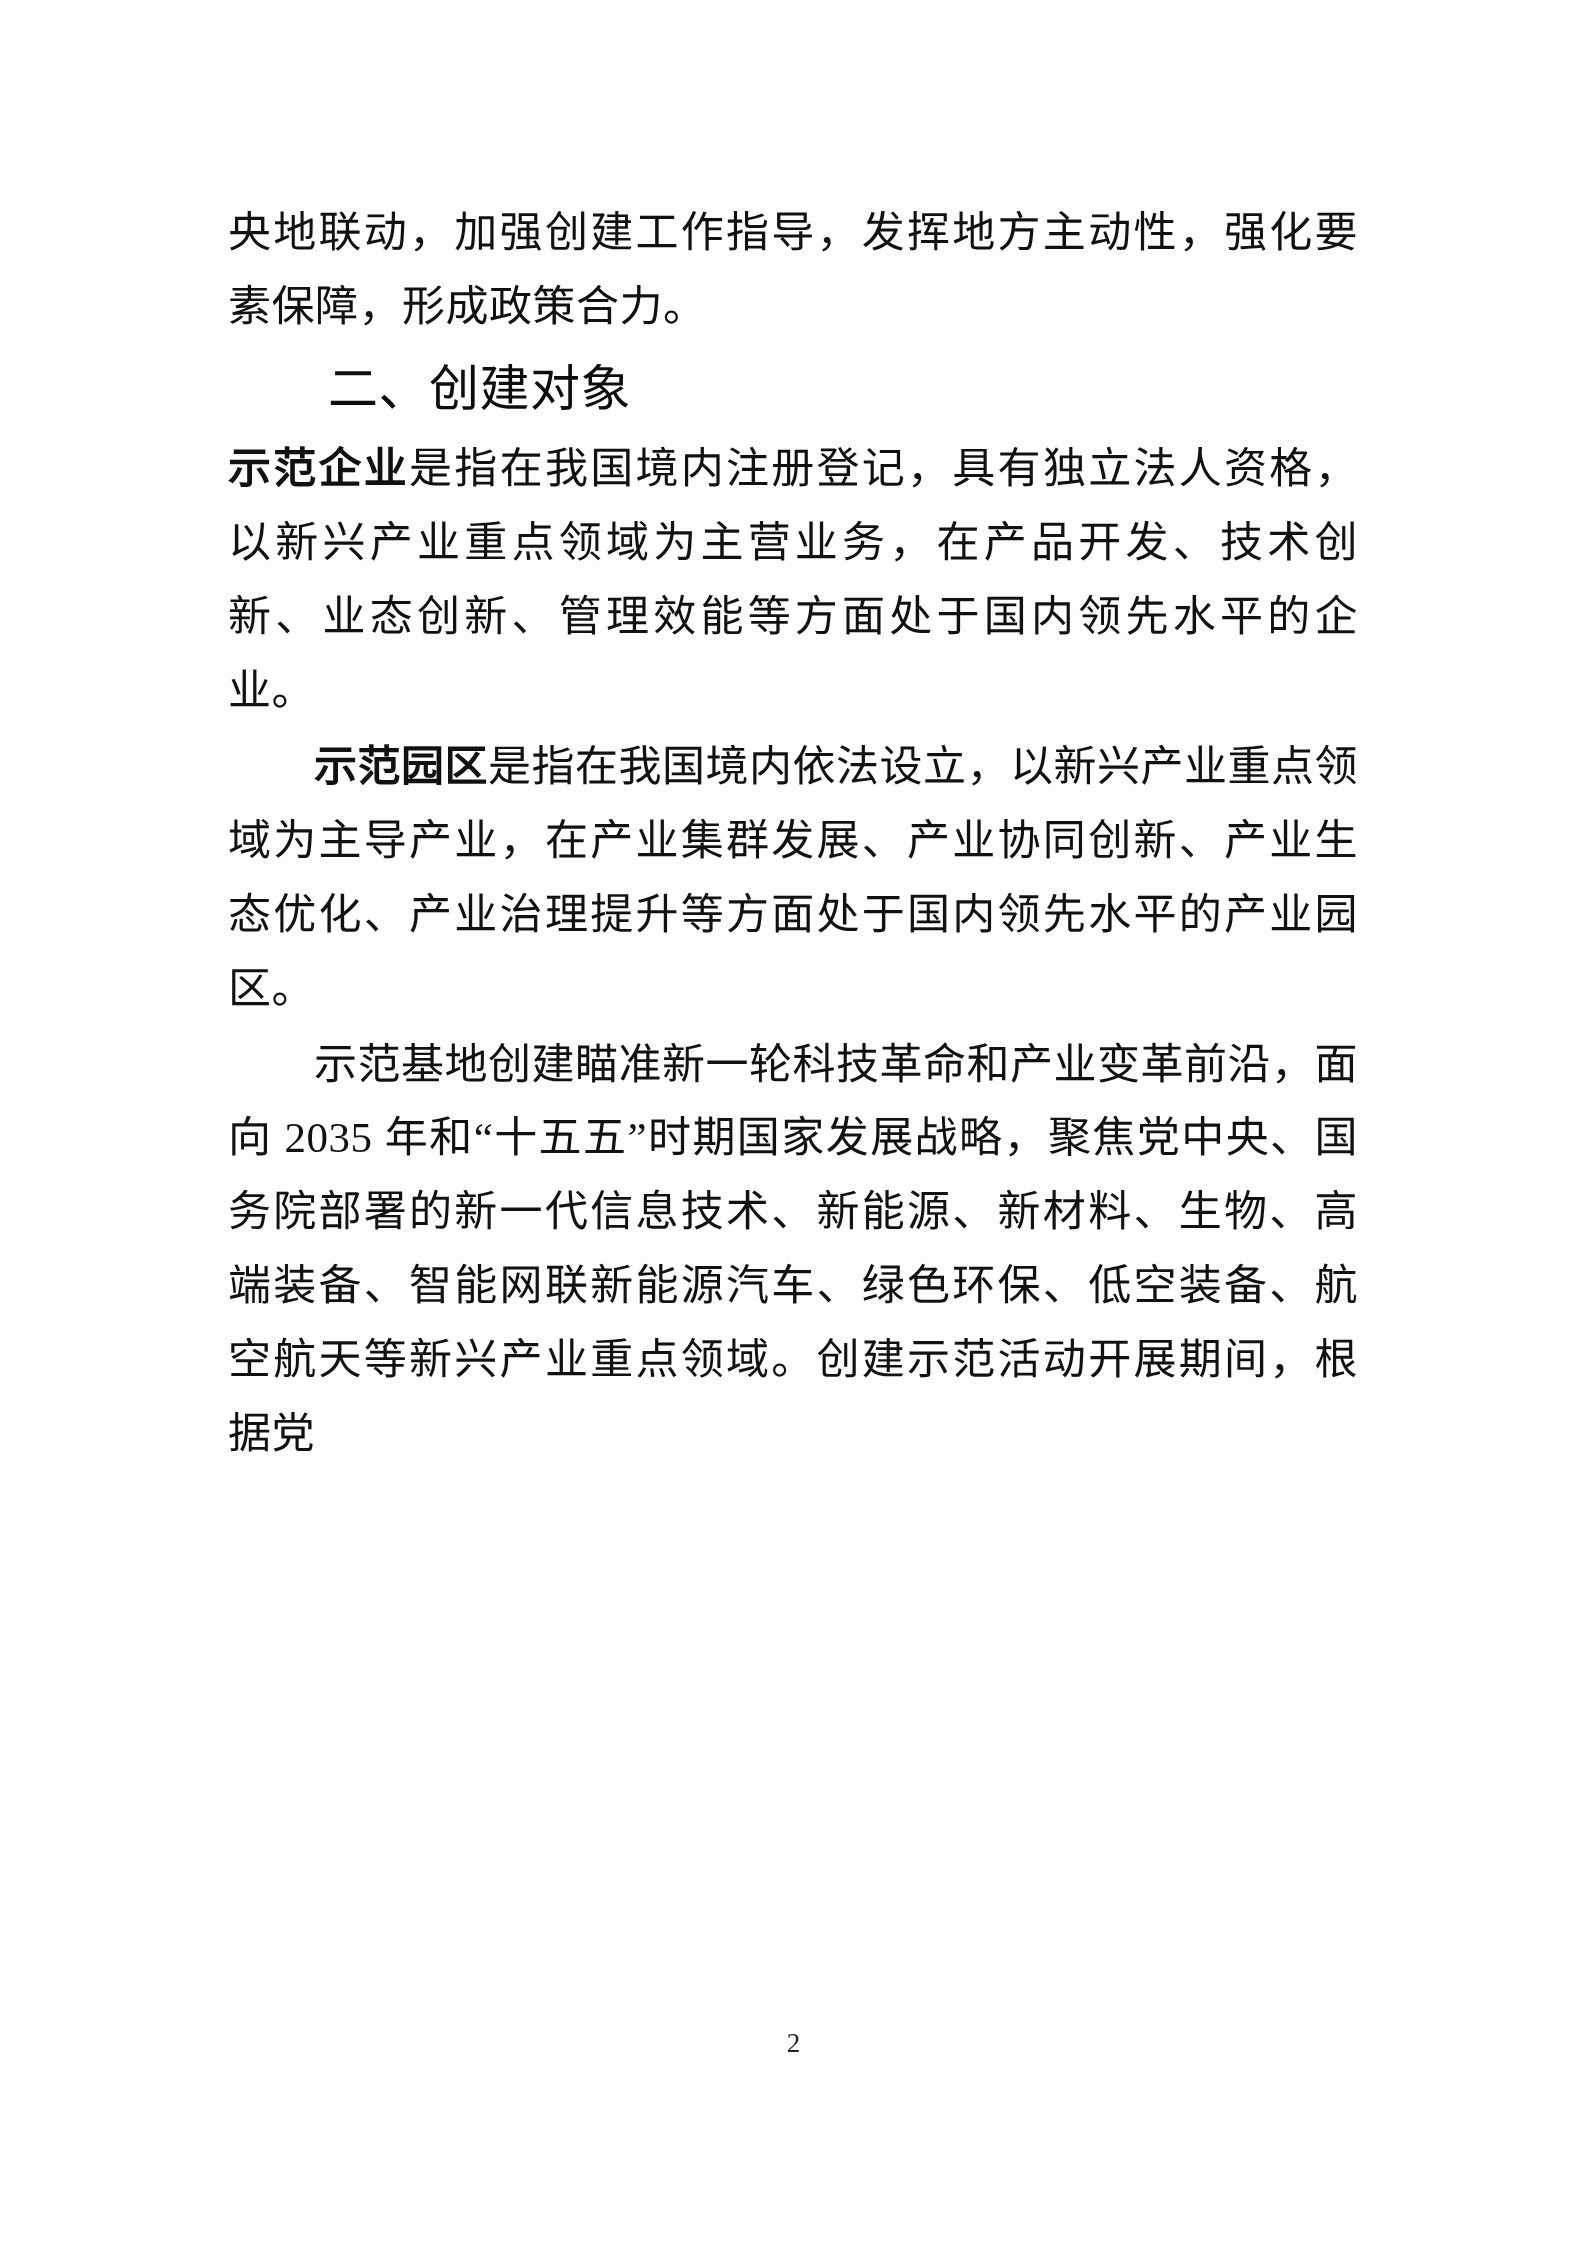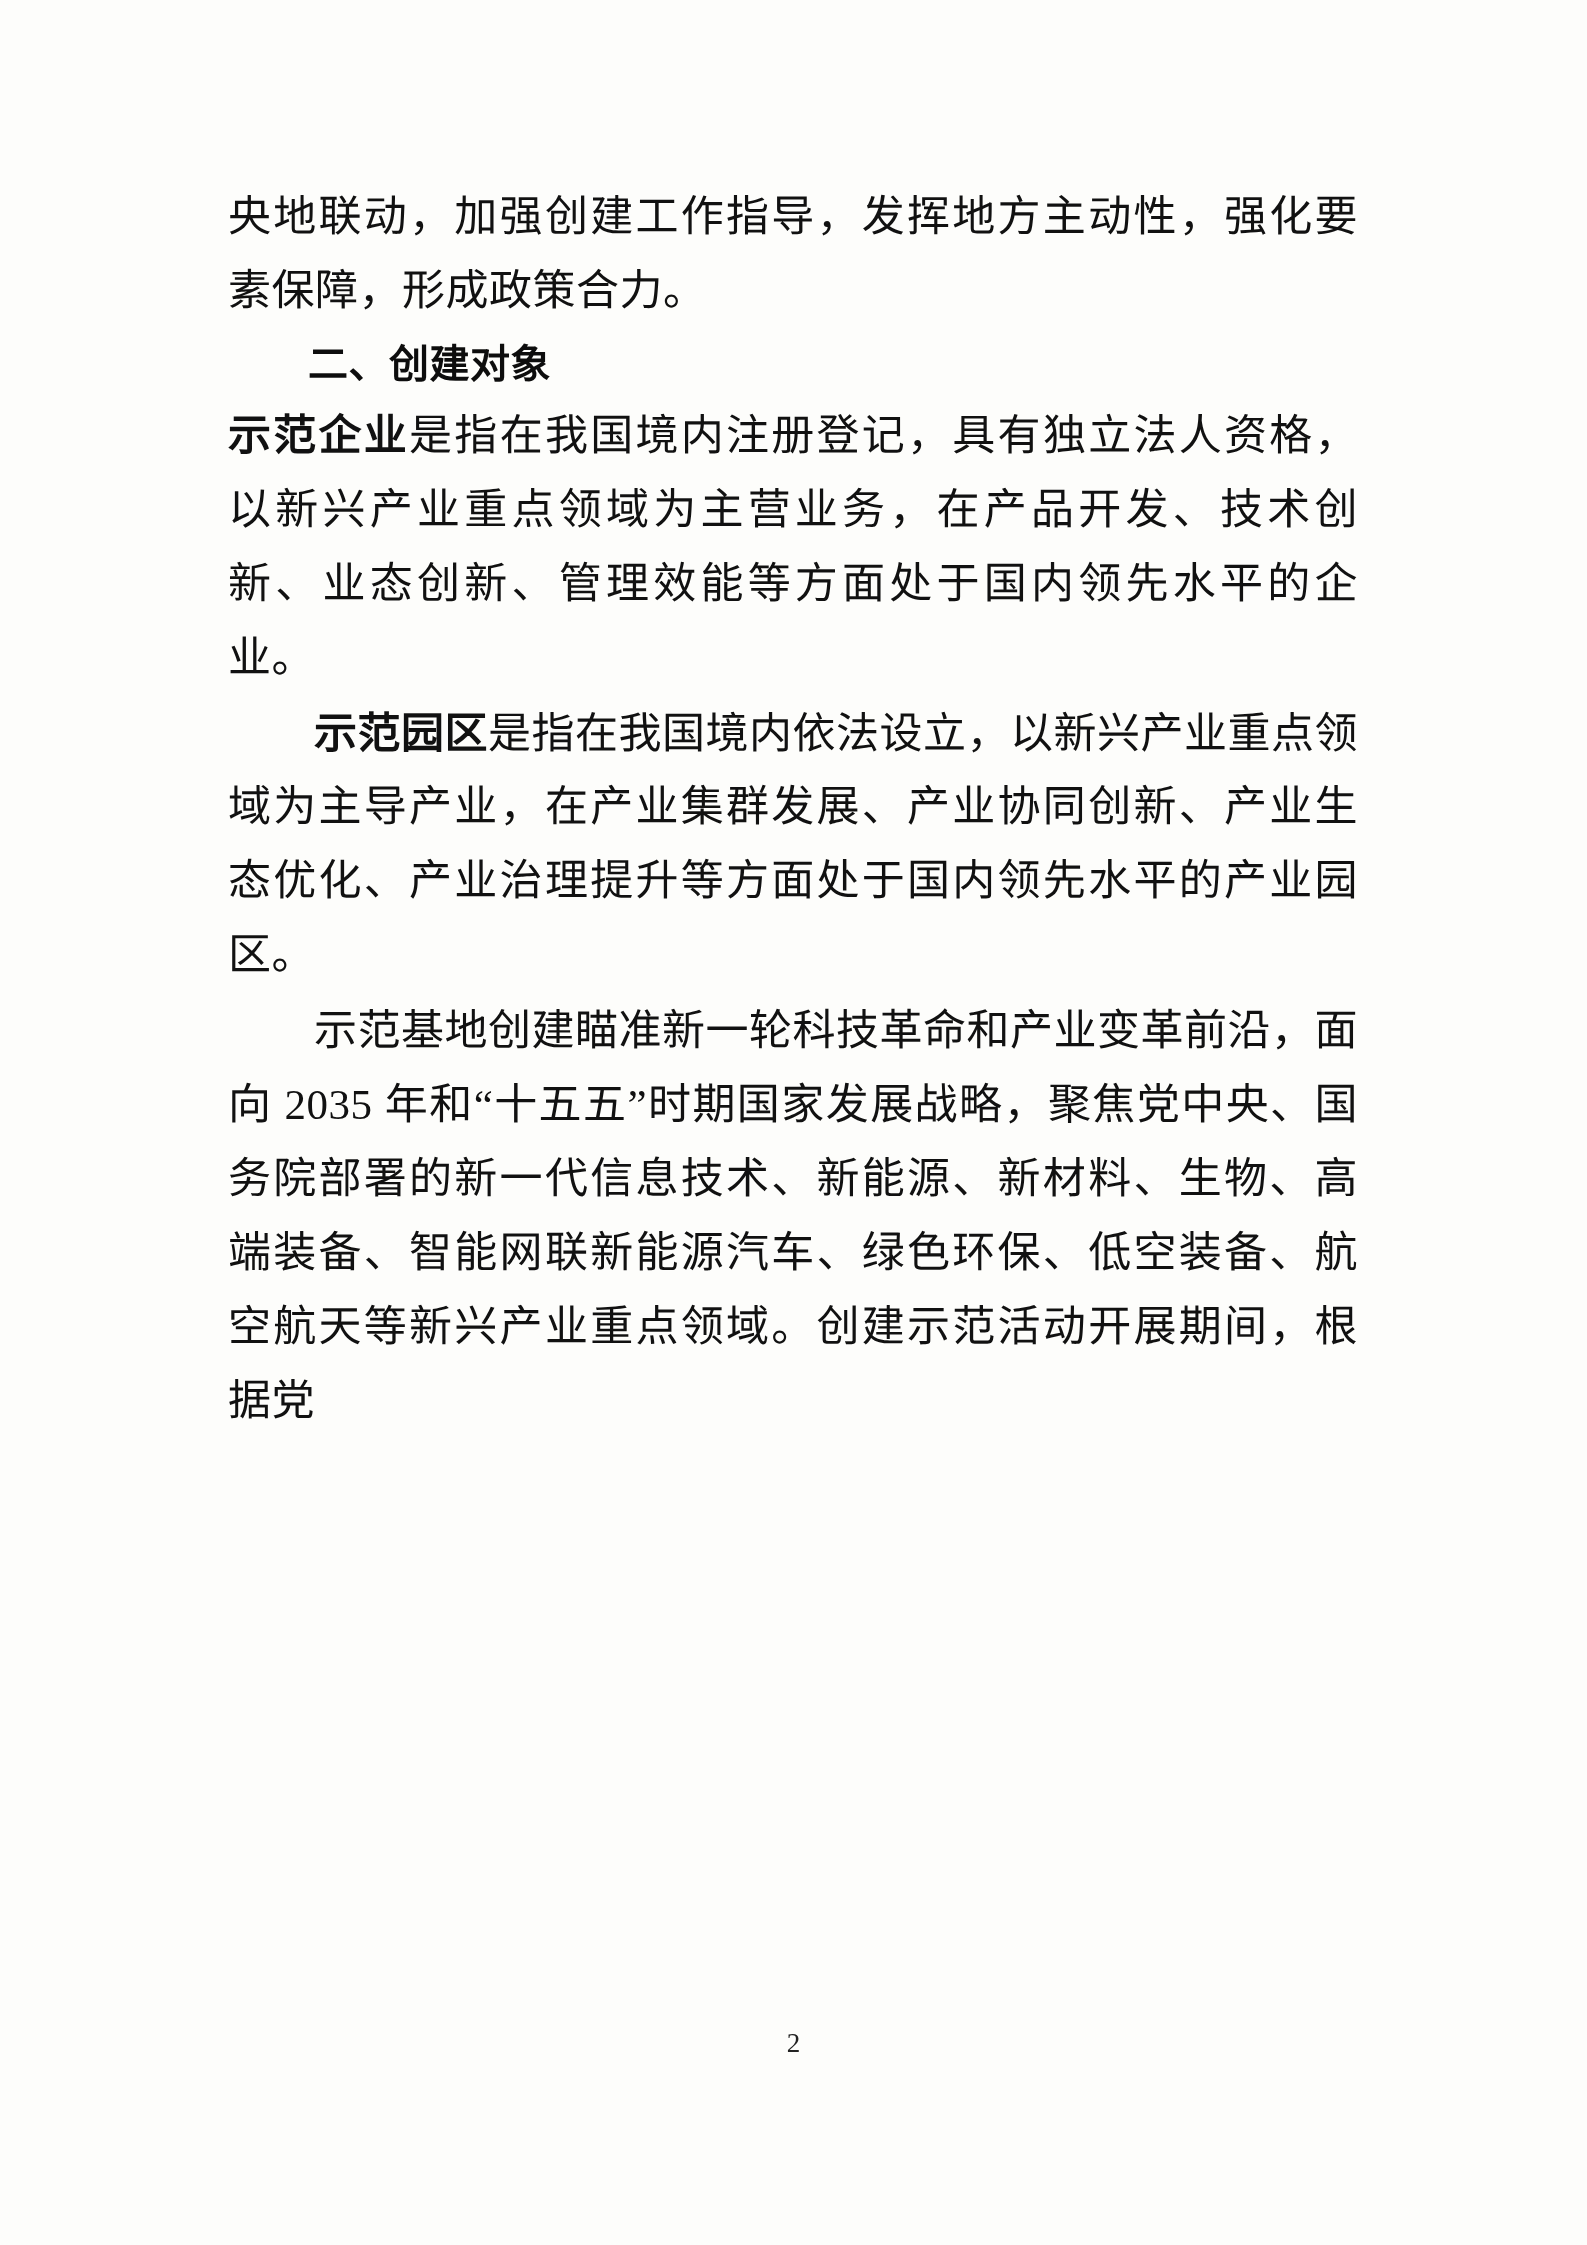--- a/index.html
+++ b/index.html
@@ -17,43 +17,43 @@
     width: 1587px;
     height: 2245px;
     margin: 0 auto;
     background: #fdfdfb;
     box-sizing: border-box;
     overflow: hidden;
   }
   .content {
     position: absolute;
     left: 228px;
-    top: 180px;
+    top: 196px;
     width: 1130px;
   }
   .para {
     font-size: 43px;
     line-height: 1.72;
     letter-spacing: 0.5px;
     text-align: justify;
     text-justify: inter-ideograph;
     margin: 0 0 2px 0;
     color: #111111;
     font-family: "Liberation Serif", "DejaVu Serif", serif;
   }
   .indent {
     text-indent: 2em;
   }
   .heading {
-    font-size: 40px;
+    font-size: 50px;
     line-height: 1.72;
     letter-spacing: 0.5px;
     margin: 0;
     text-indent: 2em;
-    font-weight: bold;
+    font-weight: normal;
     color: #0d0d0d;
     font-family: "DejaVu Sans", "Liberation Sans", sans-serif;
   }
   .lead-bold {
     font-weight: bold;
     font-family: "DejaVu Sans", "Liberation Sans", sans-serif;
   }
   .page-number {
     position: absolute;
     left: 0;

